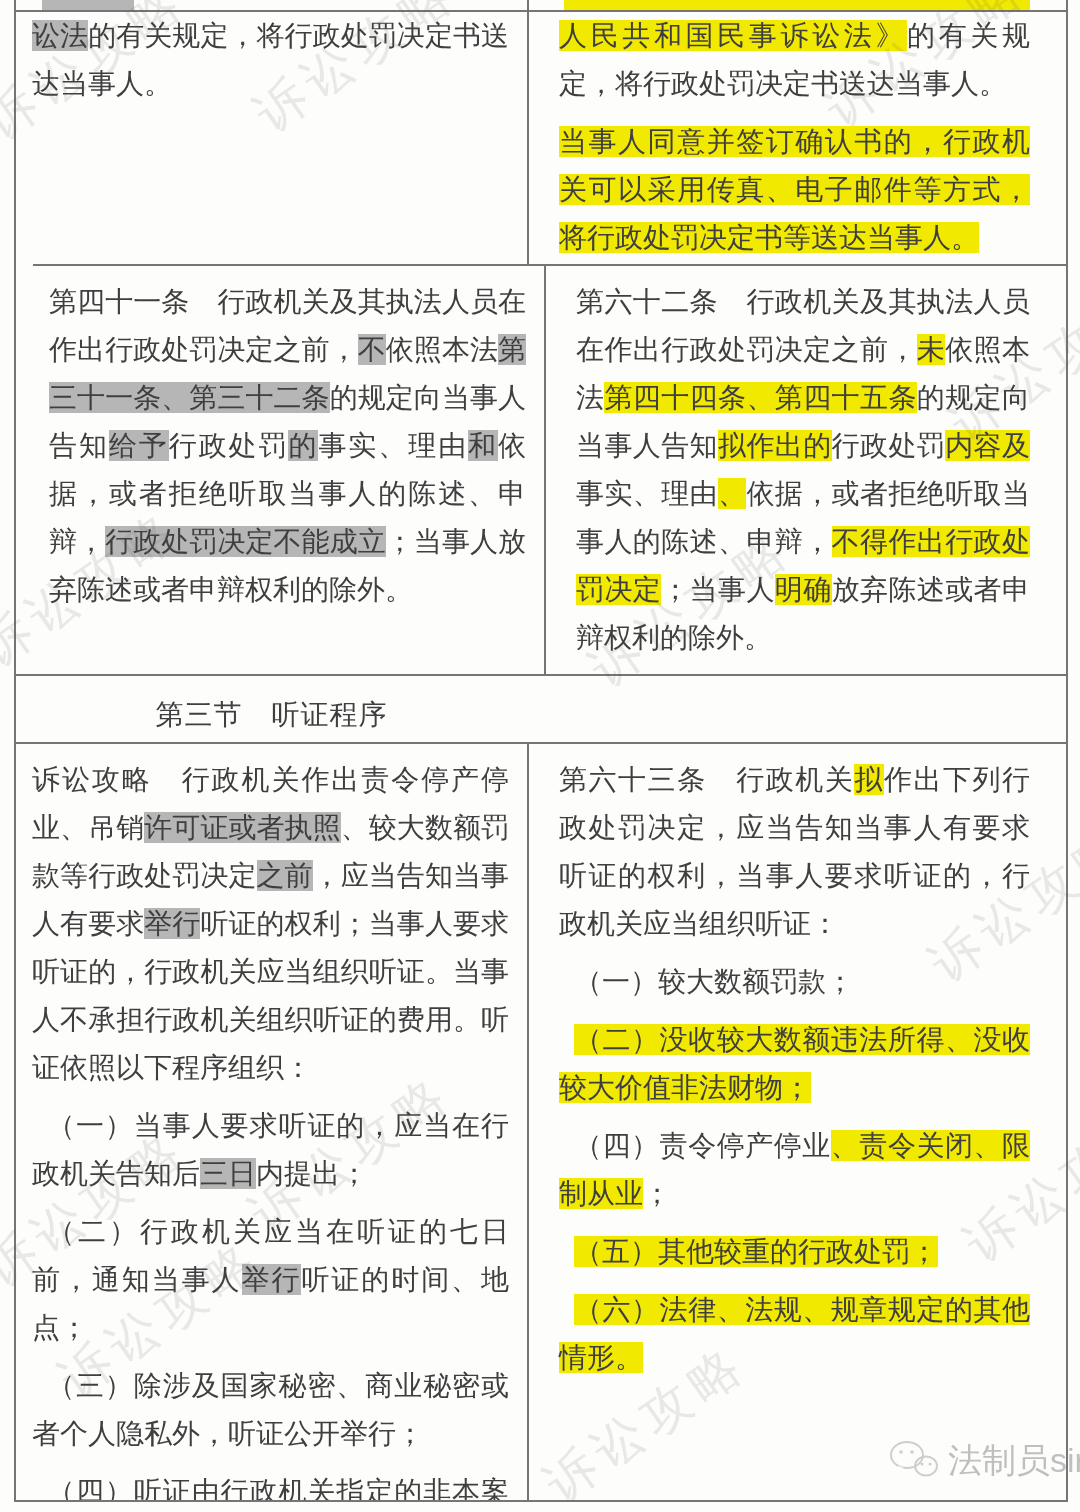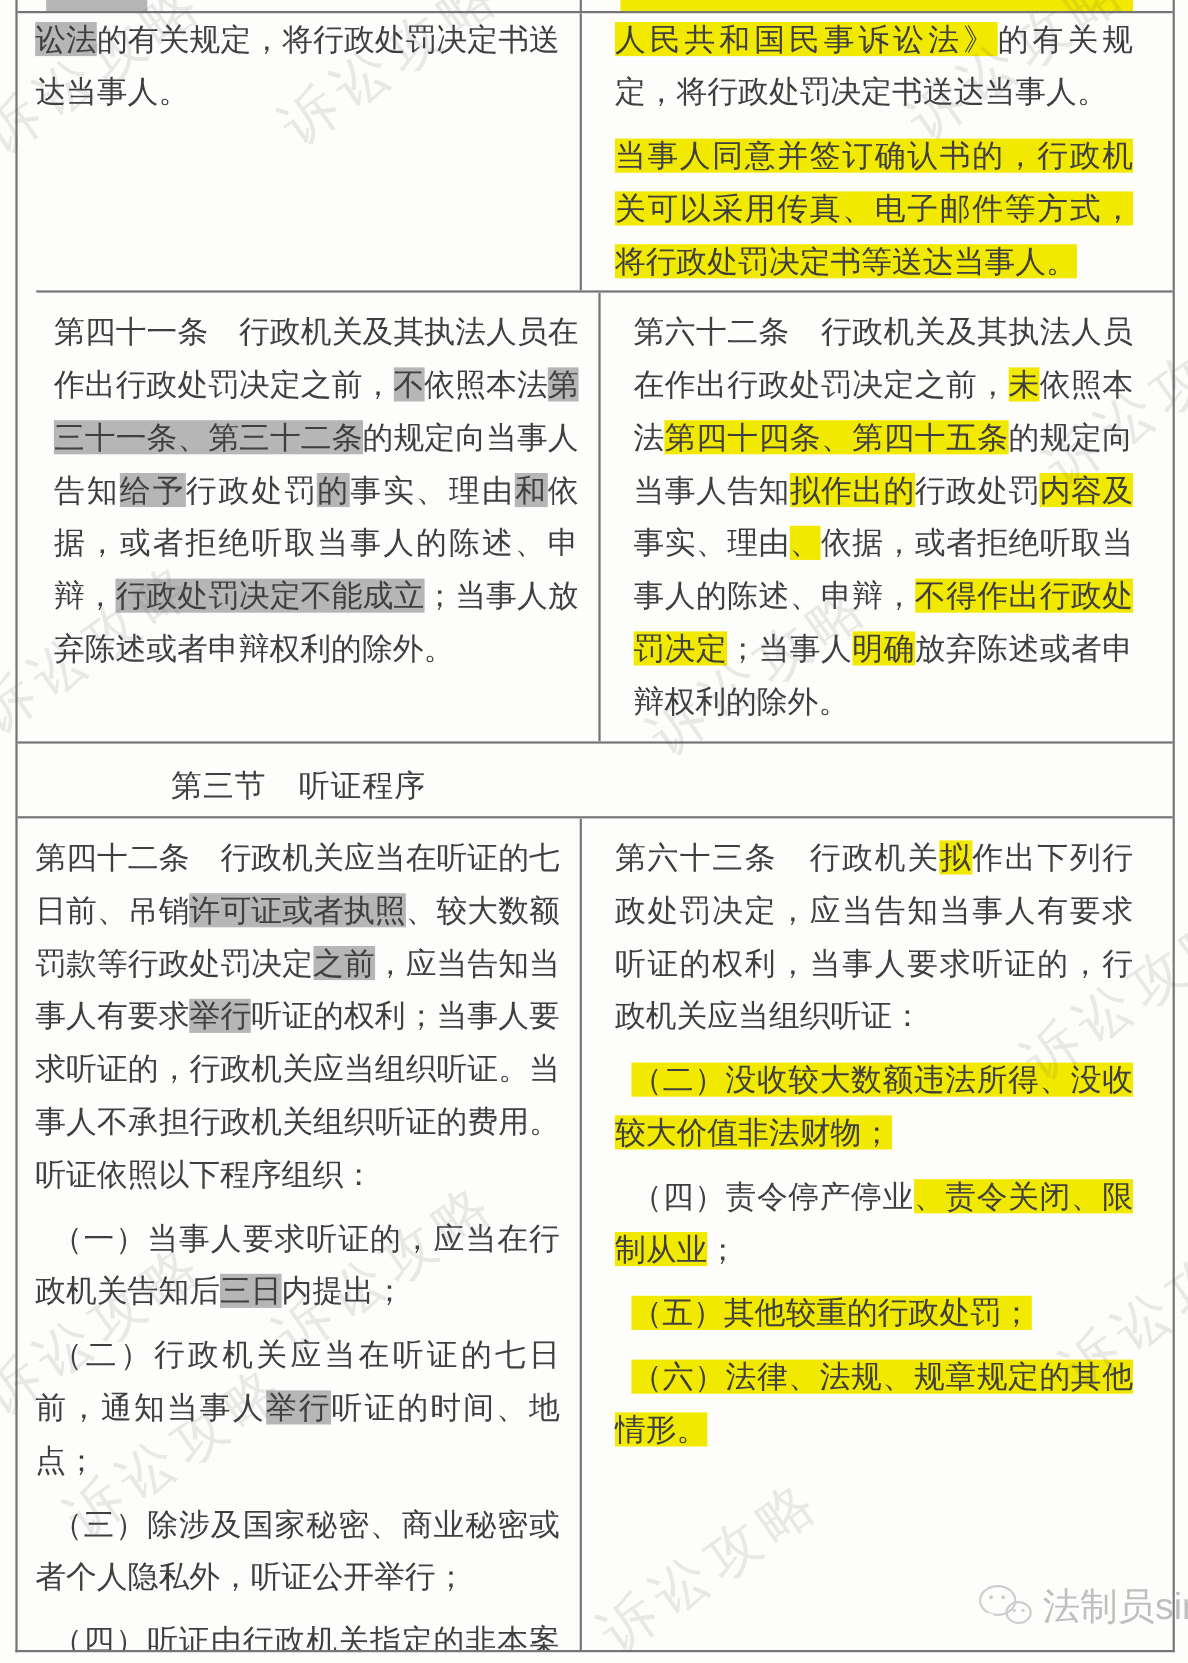--- a/index.html
+++ b/index.html
@@ -98,28 +98,29 @@
           <p class="para"><span>第六十二条　行政机关及其执法人员在作出行政处罚决定之前，</span><span class="hl-y">未</span><span>依照本法</span><span class="hl-y">第四十四条、第四十五条</span><span>的规定向当事人告知</span><span class="hl-y">拟作出的</span><span>行政处罚</span><span class="hl-y">内容及</span><span>事实、理由</span><span class="hl-y">、</span><span>依据，或者拒绝听取当事人的陈述、申辩，</span><span class="hl-y">不得作出行政处罚决定</span><span>；当事人</span><span class="hl-y">明确</span><span>放弃陈述或者申辩权利的除外。</span></p>
         </div>
       </div>
       <div class="row row-section">
         <div class="cell cell-left">
           <p class="para"><span>第三节　听证程序</span></p>
         </div>
       </div>
       <div class="row">
         <div class="cell cell-left">
-          <p class="para"><span>第四十二条　行政机关应当在听证的七日前、吊销</span><span class="hl-g">许可证或者执照</span><span>、较大数额罚款等行政处罚决定</span><span class="hl-g">之前</span><span>，应当告知当事人有要求</span><span class="hl-g">举行</span><span>听证的权利；当事人要求听证的，行政机关应当组织听证。当事人不承担行政机关组织听证的费用。听证依照以下程序组织：</span></p>
+          <p class="para"><span>诉讼攻略　行政机关作出责令停产停业、吊销</span><span class="hl-g">许可证或者执照</span><span>、较大数额罚款等行政处罚决定</span><span class="hl-g">之前</span><span>，应当告知当事人有要求</span><span class="hl-g">举行</span><span>听证的权利；当事人要求听证的，行政机关应当组织听证。当事人不承担行政机关组织听证的费用。听证依照以下程序组织：</span></p>
           <p class="para indent"><span>（一）当事人要求听证的，应当在行政机关告知后</span><span class="hl-g">三日</span><span>内提出；</span></p>
           <p class="para indent"><span>（二）行政机关应当在听证的七日前，通知当事人</span><span class="hl-g">举行</span><span>听证的时间、地点；</span></p>
           <p class="para indent"><span>（三）除涉及国家秘密、商业秘密或者个人隐私外，听证公开举行；</span></p>
           <p class="para indent"><span>（四）听证由行政机关指定的非本案调</span></p>
         </div>
         <div class="cell cell-right">
           <p class="para"><span>第六十三条　行政机关</span><span class="hl-y">拟</span><span>作出下列行政处罚决定，应当告知当事人有要求听证的权利，当事人要求听证的，行政机关应当组织听证：</span></p>
+          <p class="para indent"><span>（一）较大数额罚款；</span></p>
           <p class="para indent"><span class="hl-y">（二）没收较大数额违法所得、没收较大价值非法财物；</span></p>
           <p class="para indent"><span>（四）责令停产停业</span><span class="hl-y">、责令关闭、限制从业</span><span>；</span></p>
           <p class="para indent"><span class="hl-y">（五）其他较重的行政处罚；</span></p>
           <p class="para indent"><span class="hl-y">（六）法律、法规、规章规定的其他情形。</span></p>
           <p class="para"></p>
         </div>
       </div>
     </div>
 
   <div class="badge">

